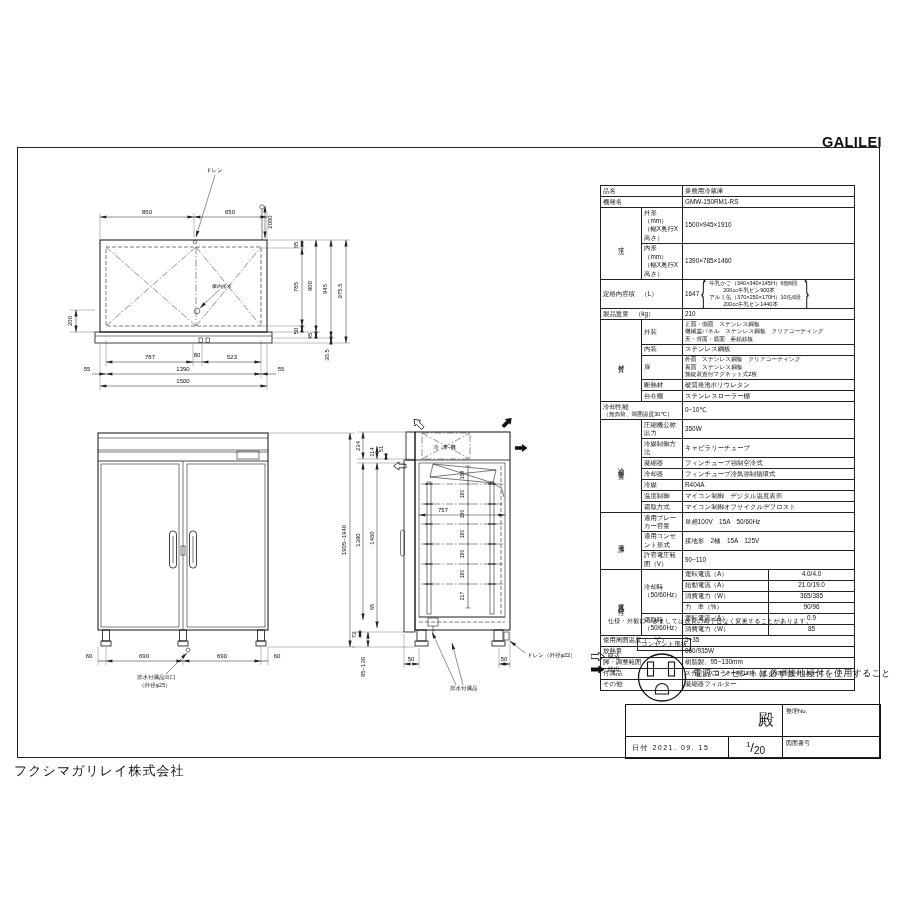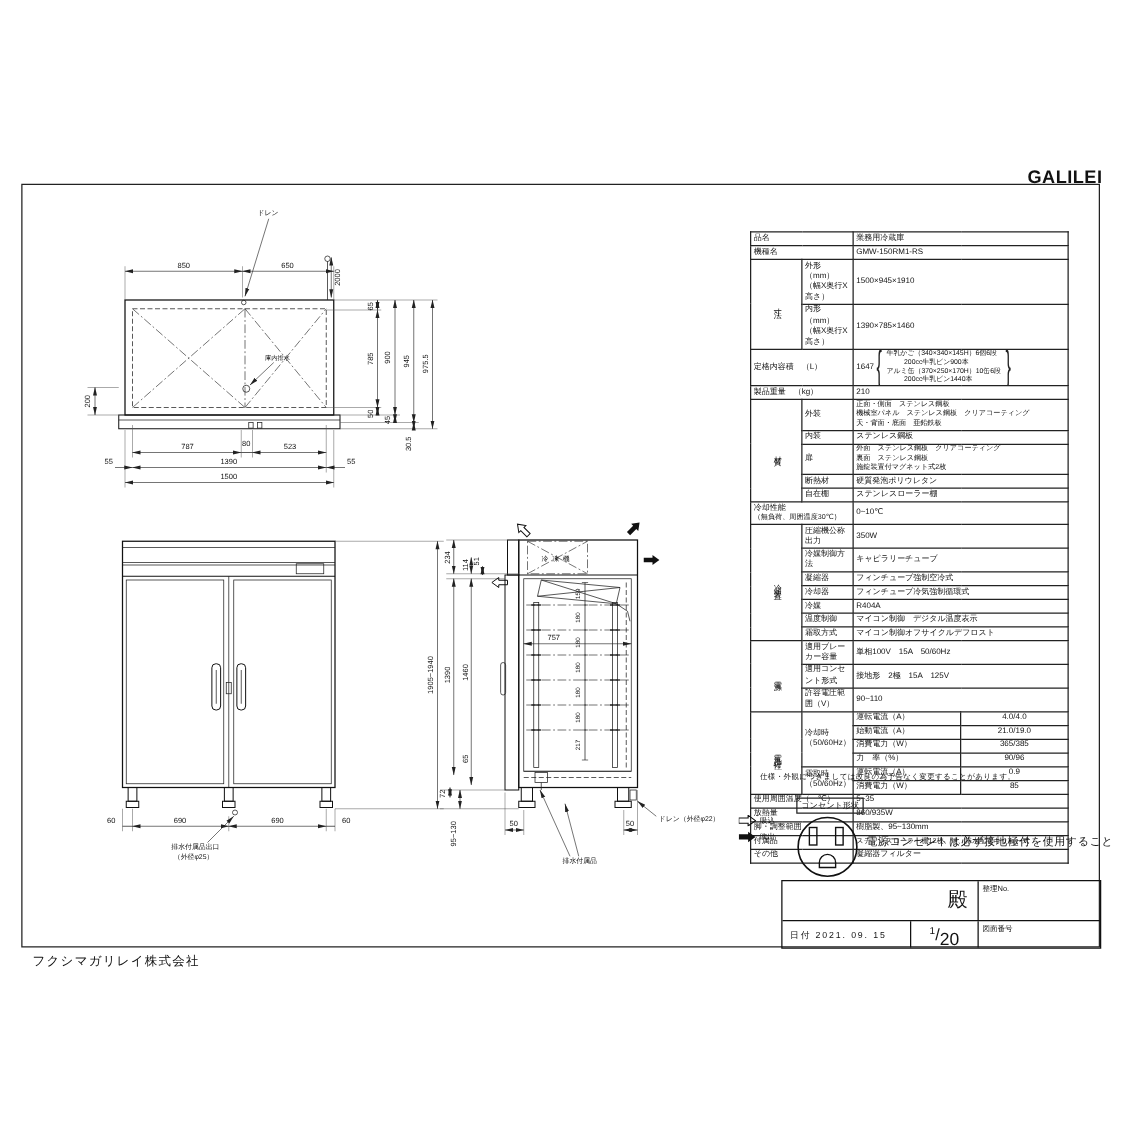--- a/index.html
+++ b/index.html
@@ -1,21 +1,21 @@
 <!DOCTYPE html>
 <html><head>
 <meta charset="utf-8">
 <style>
   html,body{margin:0;padding:0;background:#fff;}
   body{font-family:"Liberation Sans","DejaVu Sans",sans-serif;color:#111;}
   #stage{position:relative;width:900px;height:900px;background:#fff;overflow:hidden;}
   .abs{position:absolute;}
   #frame{left:17px;top:147px;width:861px;height:609px;border:1.5px solid #222;}
   #logo{left:770px;top:134px;width:112px;text-align:right;font-size:14.5px;font-weight:800;letter-spacing:.4px;}
-  #company{left:26px;top:762px;font-size:10px;letter-spacing:1px;}
+  #company{left:14px;top:762px;font-size:13px;letter-spacing:1px;}
   
   #spec{left:600px;top:185px;}
   table.spec{border-collapse:collapse;table-layout:fixed;width:255px;font-size:6.4px;line-height:1.32;}
   table.spec td{border:0.7px solid #222;padding:0.5px 2px;height:9px;vertical-align:middle;overflow:hidden;}
   table.spec{border:1.2px solid #222;}
   td.g{writing-mode:vertical-rl;text-orientation:upright;text-align:center;letter-spacing:2px;padding:0;width:13px;font-size:6.4px;}
   td.l,td.l2{width:77px;}
   td.sl{width:55px;}
   td.sv{width:110px;text-align:center;}
   td.v{text-align:left;padding-left:3px;}
@@ -35,21 +35,21 @@
   #tblock{left:625px;top:704px;width:254px;height:53px;border:1px solid #111;}
   #tblock .r1{display:flex;height:31px;border-bottom:1px solid #111;}
   #tblock .r2{display:flex;height:21px;}
   #tblock .c{box-sizing:border-box;}
   .c-dono{width:157px;border-right:1px solid #111;display:flex;align-items:center;justify-content:flex-end;padding-right:8px;font-size:16px;}
   .c-seiri{flex:1;font-size:6px;padding:2px 3px;}
   .c-date{width:103px;border-right:1px solid #111;display:flex;align-items:center;padding-left:6px;font-size:7px;letter-spacing:1.5px;}
   .c-scale{width:54px;border-right:1px solid #111;display:flex;align-items:center;justify-content:center;}
   .c-scale .n{font-size:8px;position:relative;top:-3px;}
   .c-scale .s{font-size:13px;font-weight:300;}
-  .c-scale .d{font-size:14px;position:relative;top:3px;}
+  .c-scale .d{font-size:10px;position:relative;top:3px;}
   .c-zuban{flex:1;font-size:6px;padding:2px 3px;}
   
   svg text{font-size:6px;fill:#111;}
   .t5{font-size:5px;}
   .t55{font-size:5.5px;}
   .dim{stroke:#222;stroke-width:0.5;marker-start:url(#as);marker-end:url(#ae);}
   .dimE{stroke:#222;stroke-width:0.5;marker-end:url(#ae);}
   .ext{stroke:#555;stroke-width:0.4;}
   .s1{stroke:#111;stroke-width:1;fill:none;}
   .s08{stroke:#111;stroke-width:0.8;fill:none;}

